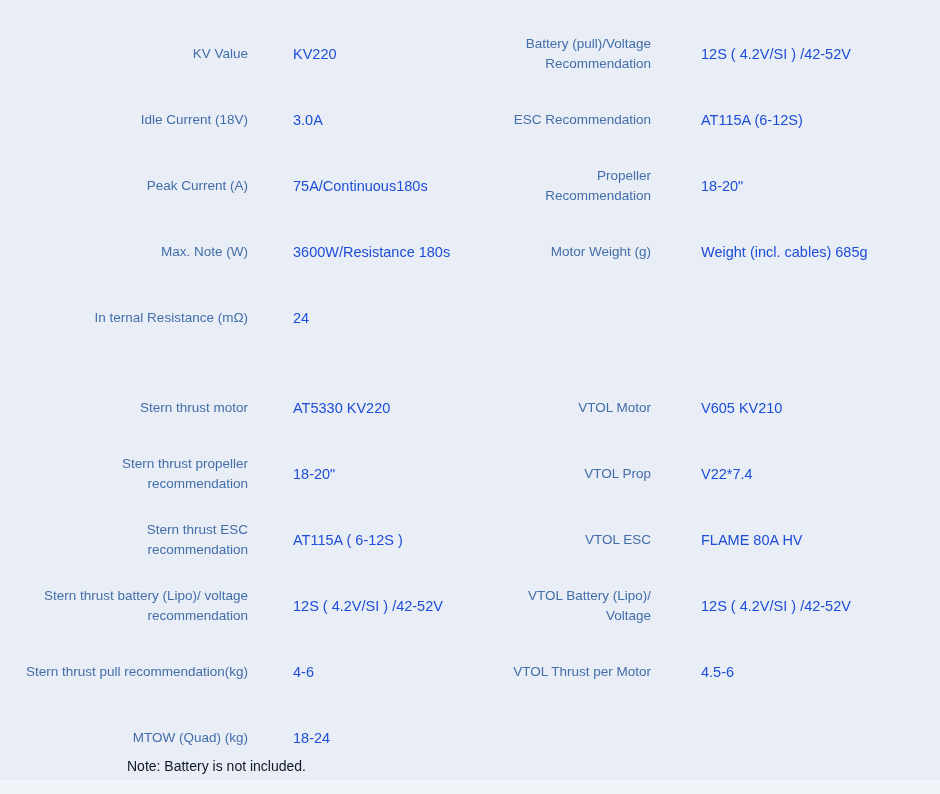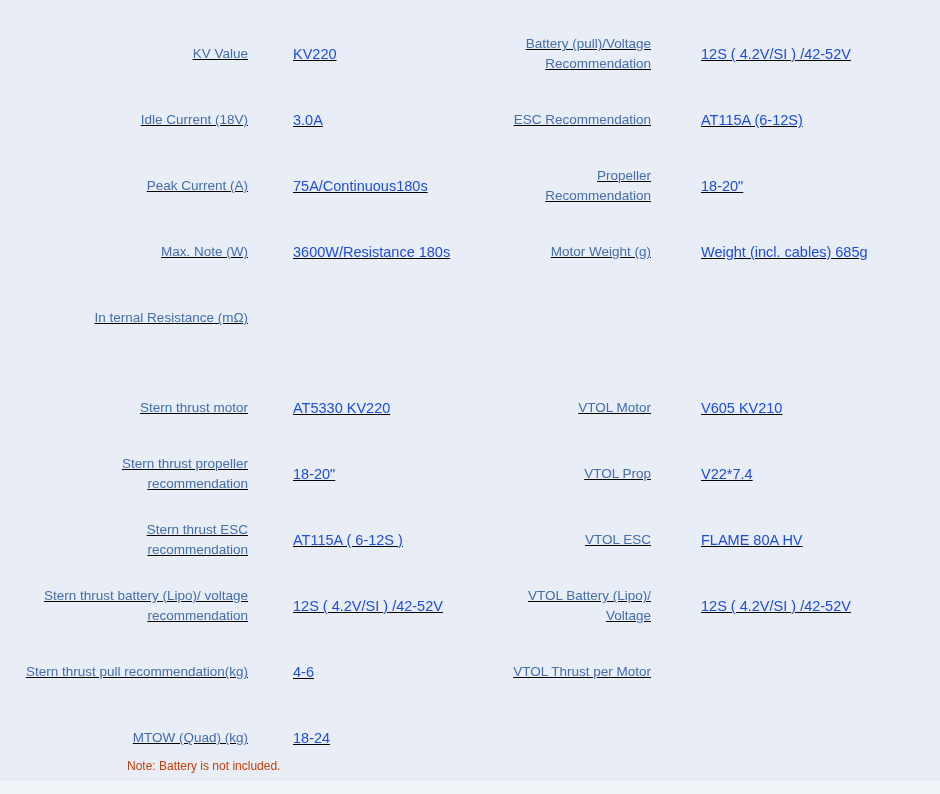--- a/index.html
+++ b/index.html
@@ -20,21 +20,20 @@
   .section-top {
     padding-top: 21px;
   }
   .section-bottom {
     margin-top: 24px;
   }
   .row {
     display: grid;
     grid-template-columns: 248px 212px 191px 1fr;
     height: 66px;
-    text-decoration: underline;
   }
   .cell {
     display: flex;
     align-items: center;
     overflow: visible;
   }
   .c1 { justify-content: flex-end; }
   .c2 { padding-left: 45px; }
   .c3 { justify-content: flex-end; }
   .c4 { padding-left: 50px; }
@@ -47,23 +46,23 @@
   }
   .value {
     color: #1d4ed8;
     font-size: 14.5px;
     line-height: 20px;
     white-space: pre;
   }
   .note {
     margin-top: -15px;
     margin-left: 127px;
-    font-size: 12px;
+    font-size: 14px;
     line-height: 20px;
-    color: #c2410c;
+    color: #0f172a;
     white-space: pre;
   }
   .bottom-strip {
     position: absolute;
     left: 0;
     bottom: 0;
     width: 100%;
     height: 15px;
     background: #f0f3f8;
     border-top: 1px solid #e2e7f0;
@@ -97,20 +96,21 @@
       <div class="cell value c4">18-20"</div>
     </div>
     <div class="row">
       <div class="cell label c1">Max. Note (W)</div>
       <div class="cell value c2">3600W/Resistance 180s</div>
       <div class="cell label c3">Motor Weight (g)</div>
       <div class="cell value c4">Weight (incl. cables) 685g</div>
     </div>
     <div class="row">
       <div class="cell label c1">In ternal Resistance (mΩ)</div>
+      <div class="cell value c2">24</div>
       <div class="cell label c3"></div>
       <div class="cell value c4"></div>
     </div>
   </div>
 
   <div class="section-bottom">
     <div class="row">
       <div class="cell label c1">Stern thrust motor</div>
       <div class="cell value c2">AT5330 KV220</div>
       <div class="cell label c3">VTOL Motor</div>
@@ -135,20 +135,21 @@
 recommendation</div>
       <div class="cell value c2">12S ( 4.2V/SI ) /42-52V</div>
       <div class="cell label c3">VTOL Battery (Lipo)/
 Voltage</div>
       <div class="cell value c4">12S ( 4.2V/SI ) /42-52V</div>
     </div>
     <div class="row">
       <div class="cell label c1">Stern thrust pull recommendation(kg)</div>
       <div class="cell value c2">4-6</div>
       <div class="cell label c3">VTOL Thrust per Motor</div>
+      <div class="cell value c4">4.5-6</div>
     </div>
     <div class="row">
       <div class="cell label c1">MTOW (Quad) (kg)</div>
       <div class="cell value c2">18-24</div>
       <div class="cell label c3"></div>
       <div class="cell value c4"></div>
     </div>
   </div>
 
   <div class="note">Note: Battery is not included.</div>

